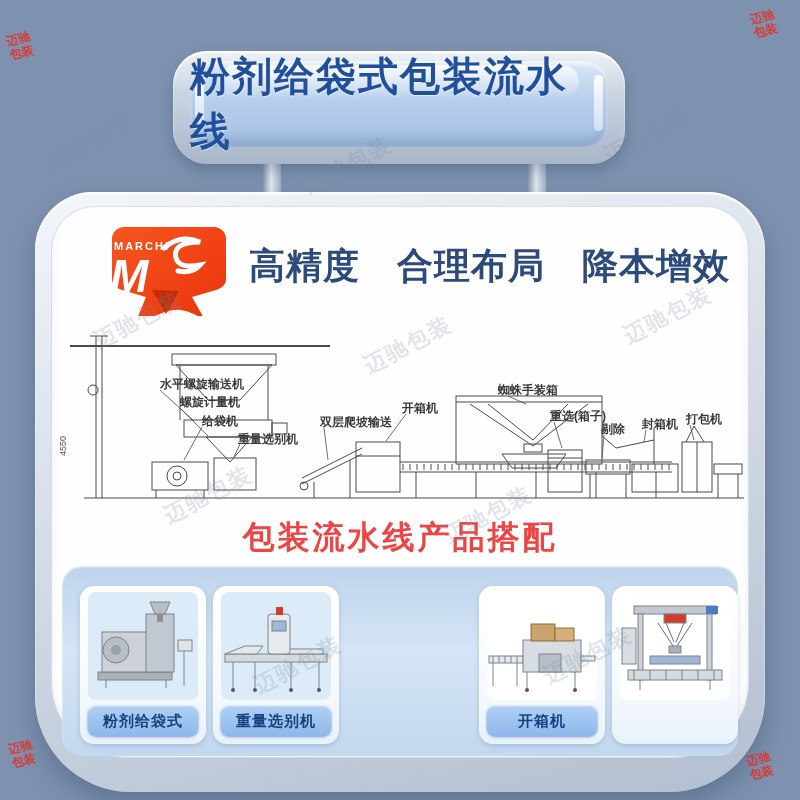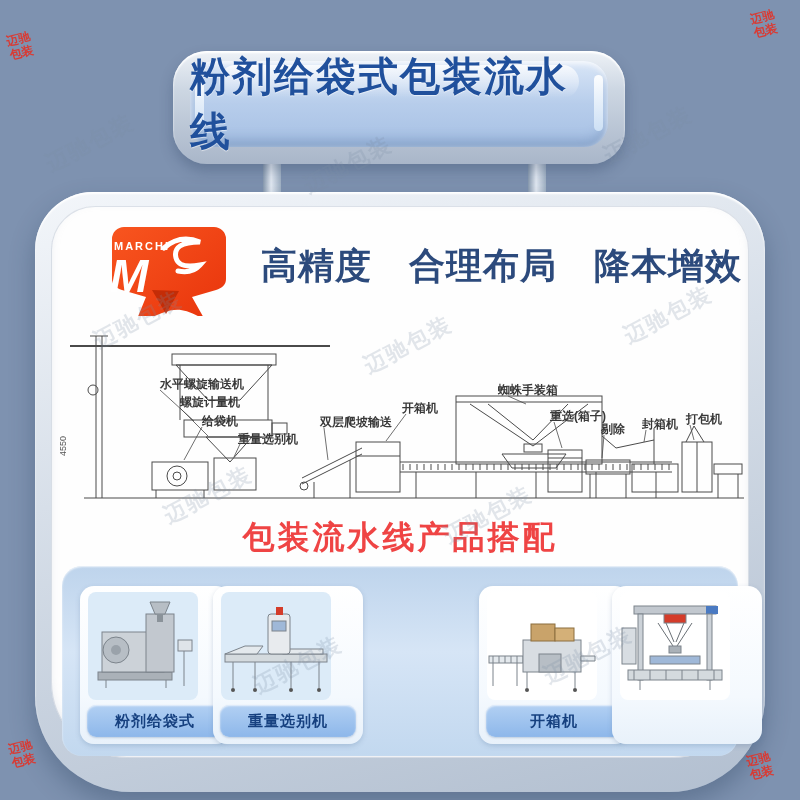--- a/index.html
+++ b/index.html
@@ -34,38 +34,38 @@
     box-shadow:0 12px 26px rgba(35,55,85,.32), inset 0 2px 2px #fff;z-index:4;}
   .card-inner{position:absolute;left:16px;right:16px;top:14px;bottom:34px;
     border-radius:44px 44px 76px 76px;background:#fefefe;
     box-shadow:inset 0 0 0 1px rgba(160,175,195,.35), inset 0 -4px 8px rgba(170,185,205,.25);}
 
   
   .logo{position:absolute;left:47px;top:20px;width:130px;height:90px;}
   .logo svg{position:absolute;inset:0;}
 
   
-  .headline{position:absolute;left:186px;top:36px;width:505px;text-align:right;
+  .headline{position:absolute;left:186px;top:36px;width:505px;text-align:center;
     font-size:36px;font-weight:bold;color:#2c4a7c;letter-spacing:1px;white-space:nowrap;}
 
   
   .diagram{position:absolute;left:5px;top:118px;width:688px;height:186px;}
   .diagram text{font-family:"Liberation Sans","DejaVu Sans",sans-serif;}
 
   
   .section-title{position:absolute;top:310px;left:0;width:100%;text-align:center;
     font-size:32px;font-weight:bold;color:#ef4444;letter-spacing:3px;}
 
   
   .panel{position:absolute;left:11px;top:360px;width:676px;height:190px;border-radius:20px;
     background:linear-gradient(180deg,#bed4ec 0%,#d6e5f6 45%,#c2d8ef 100%);
     box-shadow:inset 0 1px 2px rgba(255,255,255,.8);}
   .product-card{position:absolute;top:20px;width:126px;height:158px;border-radius:14px;
     background:linear-gradient(180deg,#ffffff 0%,#f4f9fe 70%,#e8f1fa 100%);
-    box-shadow:0 2px 5px rgba(80,110,150,.25);padding-left:24px;}
+    box-shadow:0 2px 5px rgba(80,110,150,.25);}
   .product-card.p1{left:18px;} .product-card.p2{left:151px;} .product-card.p3{left:284px;}
   .product-card.p4{left:417px;} .product-card.p5{left:550px;}
   .thumb{position:absolute;left:8px;top:6px;width:110px;height:108px;border-radius:8px;
     display:flex;align-items:center;justify-content:center;}
   .thumb.tint{background:#dcebf8;} .thumb.white{background:#ffffff;}
   .pill{position:absolute;left:7px;right:7px;bottom:7px;height:32px;border-radius:9px;
     background:linear-gradient(180deg,#b2d0f3 0%,#8db7ea 100%);
     box-shadow:inset 0 1px 2px rgba(255,255,255,.75), 0 1px 2px rgba(90,120,160,.3);
     display:flex;align-items:center;justify-content:center;
     font-size:15px;font-weight:bold;color:#16407f;letter-spacing:1px;}

